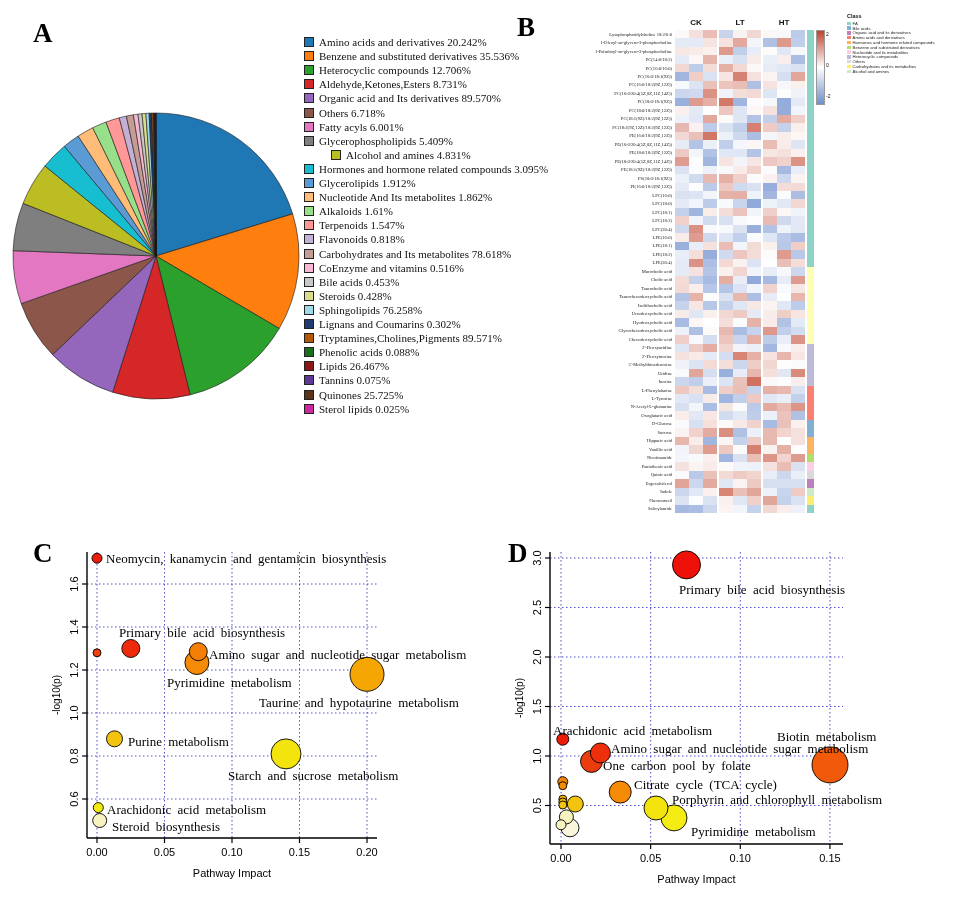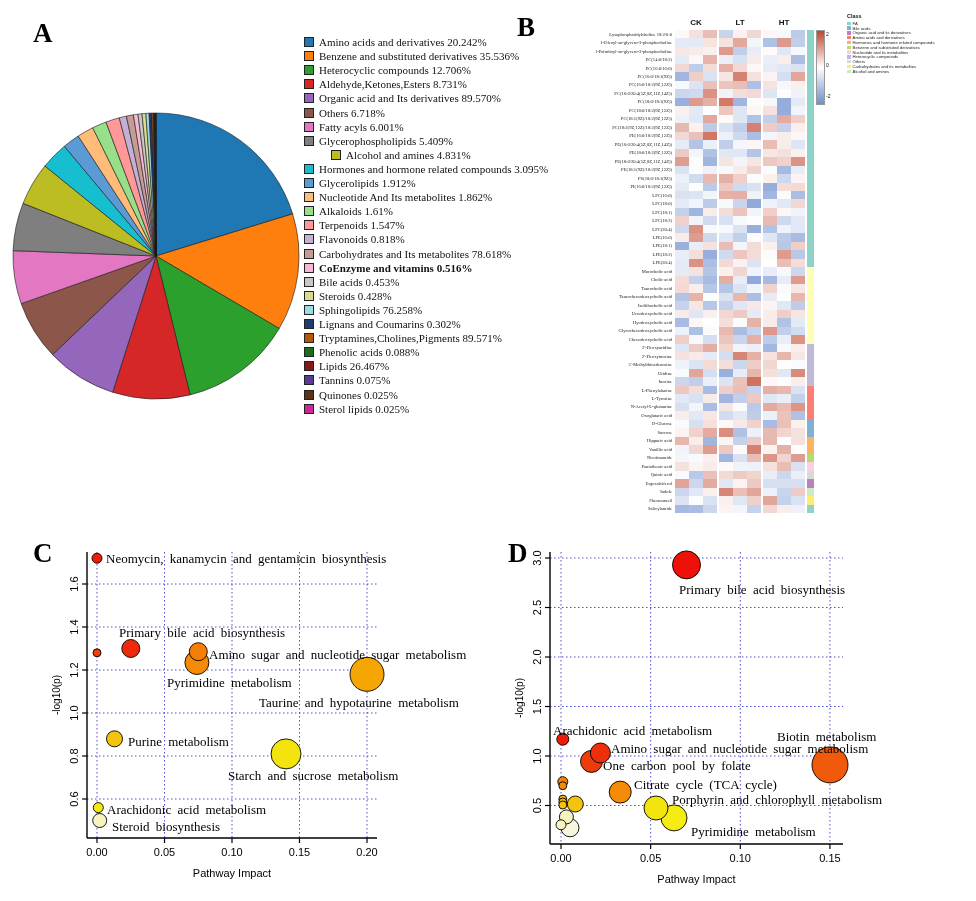--- a/index.html
+++ b/index.html
@@ -129,21 +129,21 @@
         <span class="lg-text">Terpenoids 1.547%</span>
       </div>
       <div class="lg-item" style="left: 8px; top: 214.4px;">
         <span class="lg-swatch" style="background: rgb(197, 176, 213);"></span>
         <span class="lg-text">Flavonoids 0.818%</span>
       </div>
       <div class="lg-item" style="left: 8px; top: 228.5px;">
         <span class="lg-swatch" style="background: rgb(196, 156, 148);"></span>
         <span class="lg-text">Carbohydrates and Its metabolites 78.618%</span>
       </div>
-      <div class="lg-item" style="left: 8px; top: 242.6px; font-weight: bold;">
+      <div class="lg-item" style="left: 8px; top: 242.6px;">
         <span class="lg-swatch" style="background: rgb(247, 182, 210);"></span>
         <span class="lg-text">CoEnzyme and vitamins 0.516%</span>
       </div>
       <div class="lg-item" style="left: 8px; top: 256.7px;">
         <span class="lg-swatch" style="background: rgb(199, 199, 199);"></span>
         <span class="lg-text">Bile acids 0.453%</span>
       </div>
       <div class="lg-item" style="left: 8px; top: 270.8px;">
         <span class="lg-swatch" style="background: rgb(219, 219, 141);"></span>
         <span class="lg-text">Steroids 0.428%</span>
@@ -167,21 +167,21 @@
       <div class="lg-item" style="left: 8px; top: 341.3px;">
         <span class="lg-swatch" style="background: rgb(140, 23, 23);"></span>
         <span class="lg-text">Lipids 26.467%</span>
       </div>
       <div class="lg-item" style="left: 8px; top: 355.4px;">
         <span class="lg-swatch" style="background: rgb(94, 58, 152);"></span>
         <span class="lg-text">Tannins 0.075%</span>
       </div>
       <div class="lg-item" style="left: 8px; top: 369.5px;">
         <span class="lg-swatch" style="background: rgb(90, 51, 24);"></span>
-        <span class="lg-text">Quinones 0.025%</span>
+        <span class="lg-text">Quinones 25.725%</span>
       </div>
       <div class="lg-item" style="left: 8px; top: 383.6px;">
         <span class="lg-swatch" style="background: rgb(204, 42, 156);"></span>
         <span class="lg-text">Sterol lipids 0.025%</span>
       </div>
     </div>
 
   <div id="heatmap">
       <div class="hm-colhead" style="left: 696px; top: 18px;">CK</div>
       <div class="hm-colhead" style="left: 740px; top: 18px;">LT</div>

